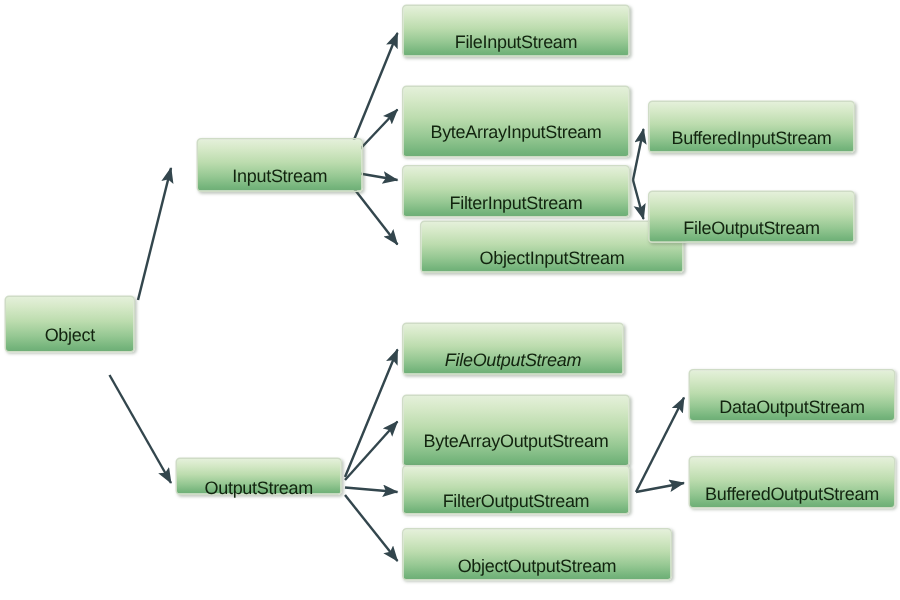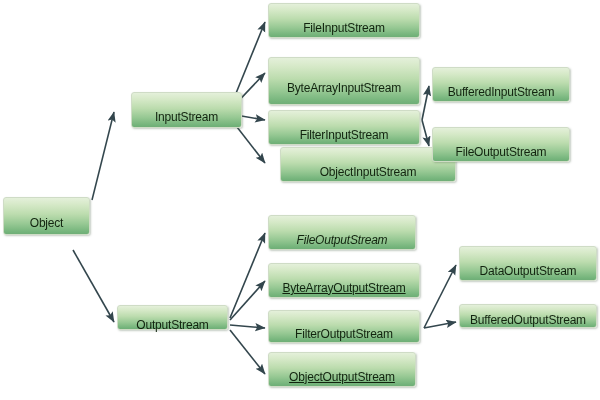--- a/index.html
+++ b/index.html
@@ -106,30 +106,30 @@
       </div>
       <div class="node" style="left: 432px; top: 67px; width: 138px; height: 35px;">
         <span class="node-label">BufferedInputStream</span>
       </div>
       <div class="node" style="left: 432px; top: 127px; width: 138px; height: 35px;">
         <span class="node-label">FileOutputStream</span>
       </div>
       <div class="node" style="left: 268px; top: 215px; width: 148px; height: 35px; font-style: italic;">
         <span class="node-label">FileOutputStream</span>
       </div>
-      <div class="node" style="left: 268px; top: 263px; width: 152px; height: 35px; text-decoration: underline;">
+      <div class="node" style="left: 268px; top: 263px; width: 152px; height: 48px;">
         <span class="node-label">ByteArrayOutputStream</span>
       </div>
       <div class="node" style="left: 268px; top: 310px; width: 152px; height: 33px;">
         <span class="node-label">FilterOutputStream</span>
       </div>
-      <div class="node" style="left: 268px; top: 352px; width: 148px; height: 35px; text-decoration: underline;">
+      <div class="node" style="left: 268px; top: 352px; width: 180px; height: 35px;">
         <span class="node-label">ObjectOutputStream</span>
       </div>
       <div class="node" style="left: 459px; top: 246px; width: 138px; height: 35px; text-align: right;">
         <span class="node-label">DataOutputStream</span>
       </div>
-      <div class="node" style="left: 459px; top: 304px; width: 138px; height: 24px; align-items: flex-end;">
+      <div class="node" style="left: 459px; top: 304px; width: 138px; height: 35px;">
         <span class="node-label">BufferedOutputStream</span>
       </div>
     </div>
 
 </div>
 
 </body></html>

